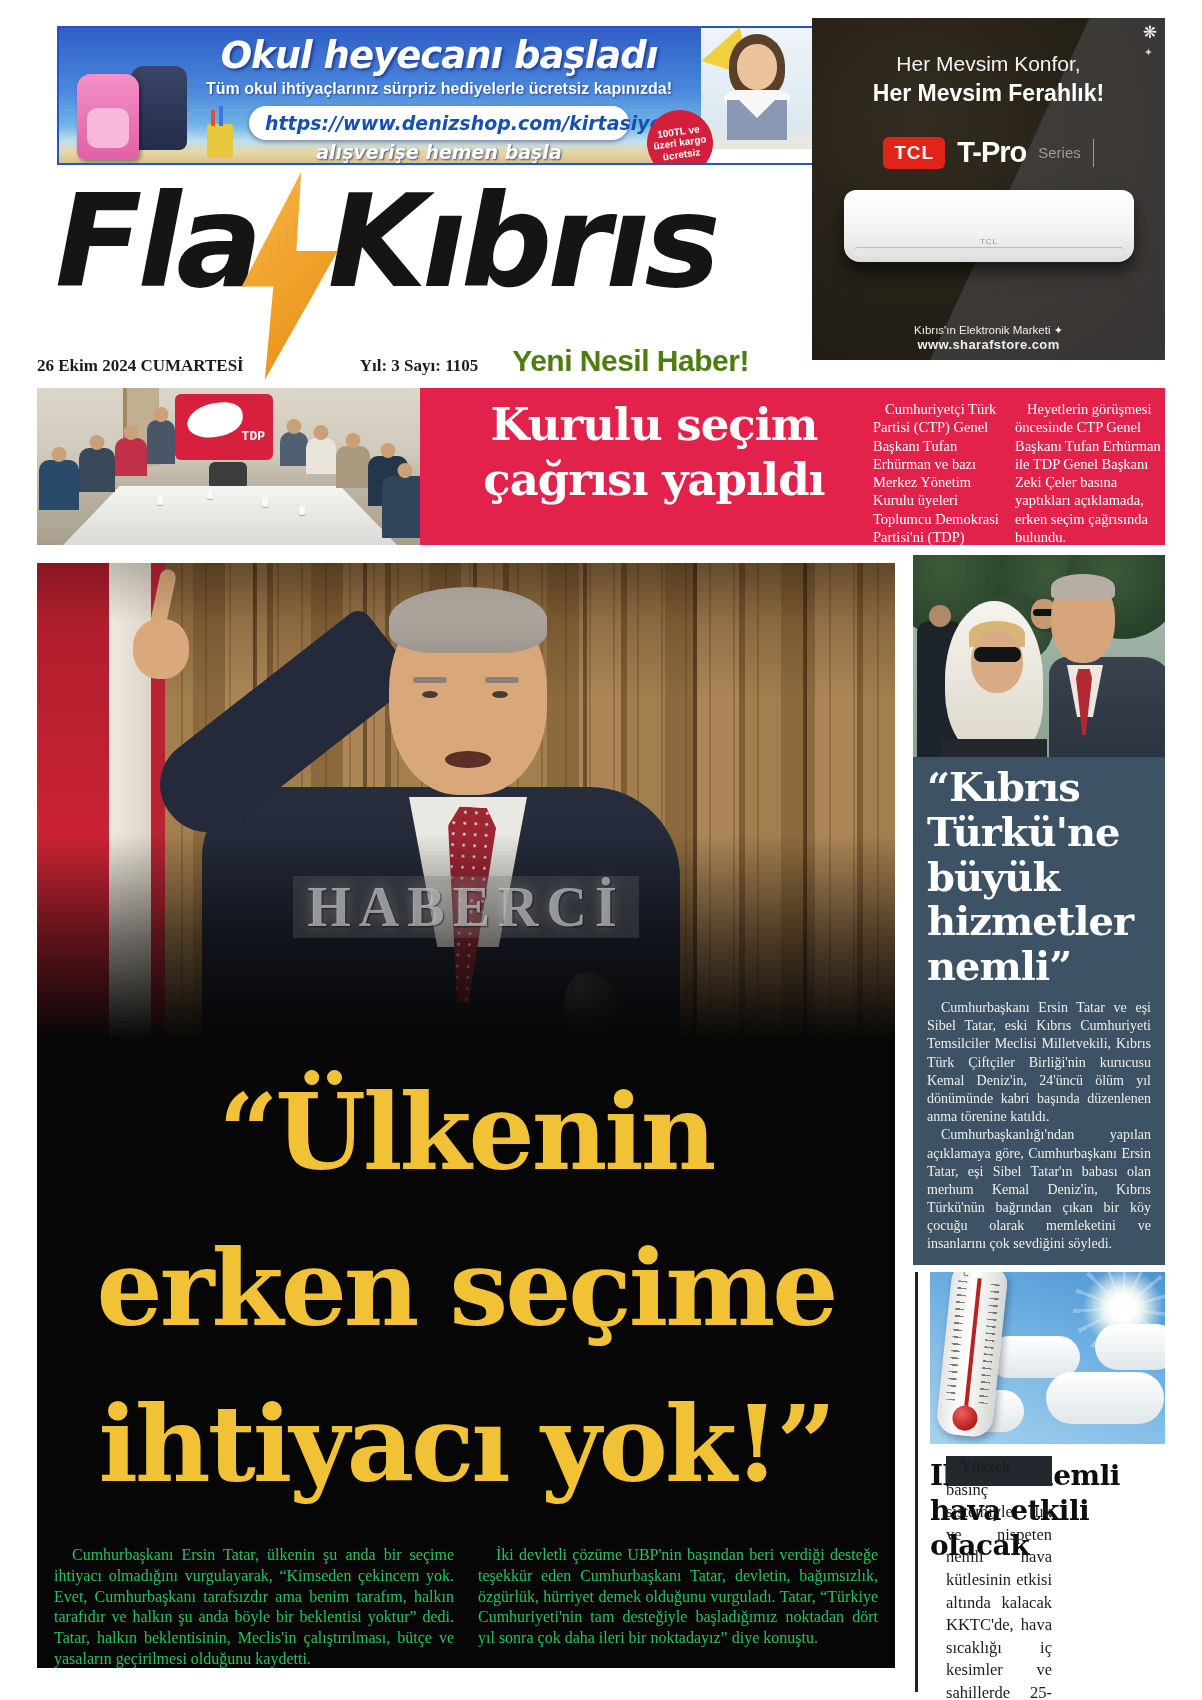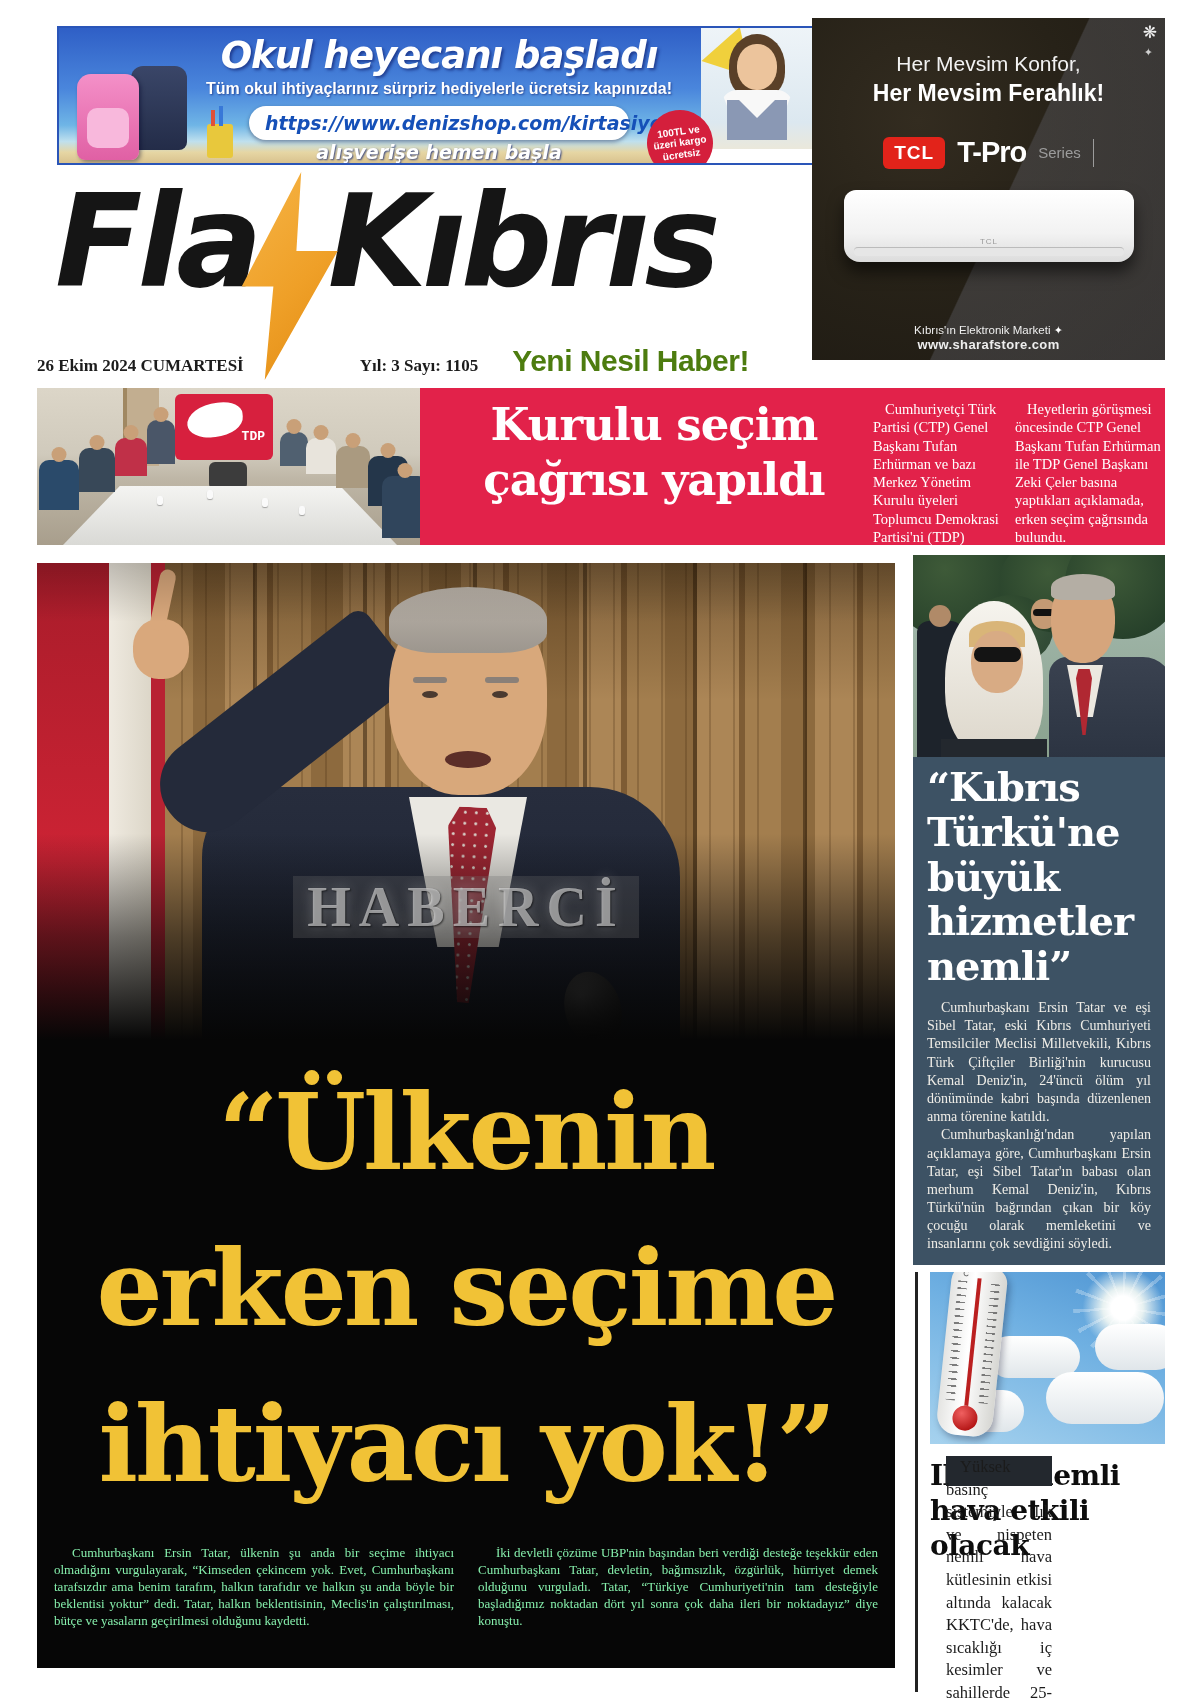--- a/index.html
+++ b/index.html
@@ -136,21 +136,21 @@
   .mic-head { position:absolute; left:528px; top:408px; width:56px; height:76px; background:radial-gradient(circle at 35% 30%, #606060, #1d1d1d 75%); border-radius:50%; transform:rotate(-16deg); }
   .mic-stem { position:absolute; left:560px; top:470px; width:11px; height:80px; background:#141414; transform:rotate(-16deg); }
   .ms-fade { position:absolute; inset:0; background:linear-gradient(180deg, rgba(0,0,0,.2) 0, transparent 12%, transparent 55%, rgba(6,6,6,.55) 76%, #060606 97%); }
   .watermark { position:absolute; left:0; top:312px; width:100%; text-align:center; }
   .watermark span { font-family:"Liberation Serif", serif; font-weight:bold; font-size:56px; letter-spacing:8px;
     color:rgba(225,225,225,.62); background:rgba(110,110,110,.28); padding:0 14px;
     text-shadow:1px 1px 2px rgba(0,0,0,.6), 0 0 14px rgba(255,255,255,.25); }
   .ms-headline { position:absolute; left:0; top:492px; width:100%; text-align:center; color:#f1c236;
     font-family:"DejaVu Serif", serif; font-weight:bold; font-size:104px; line-height:1.5; letter-spacing:-3px; }
   .ms-cols { position:absolute; left:0; top:982px; width:100%; display:flex; gap:24px; padding:0 17px; }
-  .ms-cols p { flex:1; color:#86efac; font-size:13px; line-height:1.3; text-align:justify; text-indent:18px; }
+  .ms-cols p { flex:1; color:#22c55e; font-size:16px; line-height:1.3; text-align:justify; text-indent:18px; }
 
   
   .side-story { position:absolute; left:913px; top:555px; width:252px; height:710px; background:#3d5264; overflow:hidden; }
   .ss-photo { position:absolute; left:0; top:0; width:100%; height:202px; overflow:hidden;
     background:linear-gradient(180deg,#aebfc8 0%,#9cb2a4 40%,#8aa28e 100%); }
   .tree { position:absolute; border-radius:50%; background:radial-gradient(circle at 40% 40%, #3e5a38, #26402a 72%); }
   .t1 { left:-24px; top:-34px; width:140px; height:120px; }
   .t2 { left:86px;  top:-22px; width:124px; height:100px; }
   .t3 { right:-16px; top:-28px; width:116px; height:112px; }
   .t4 { left:56px;  top:40px;  width:84px;  height:70px; opacity:.9; }

